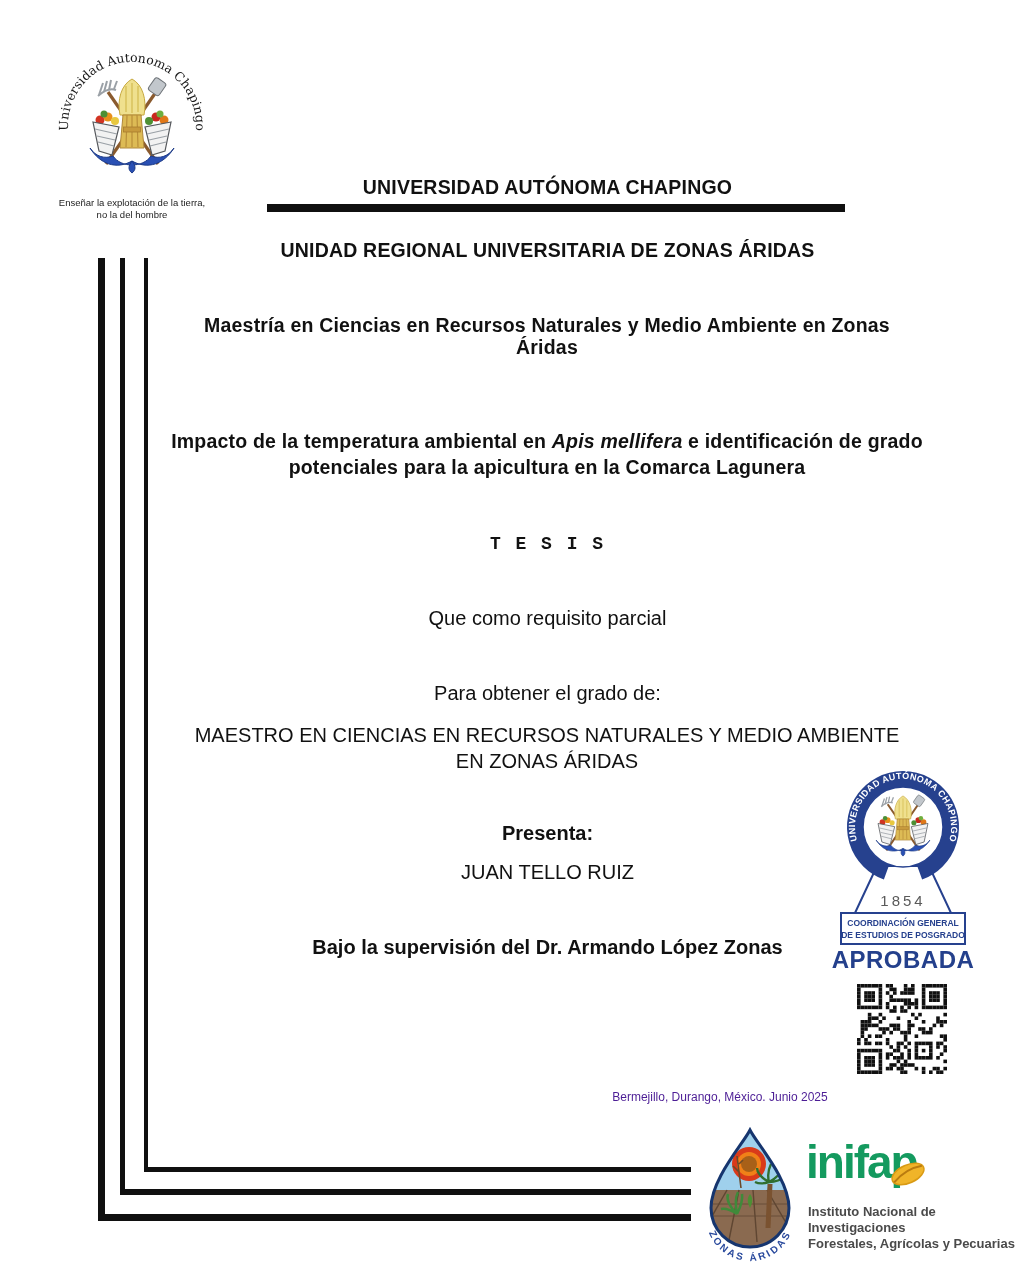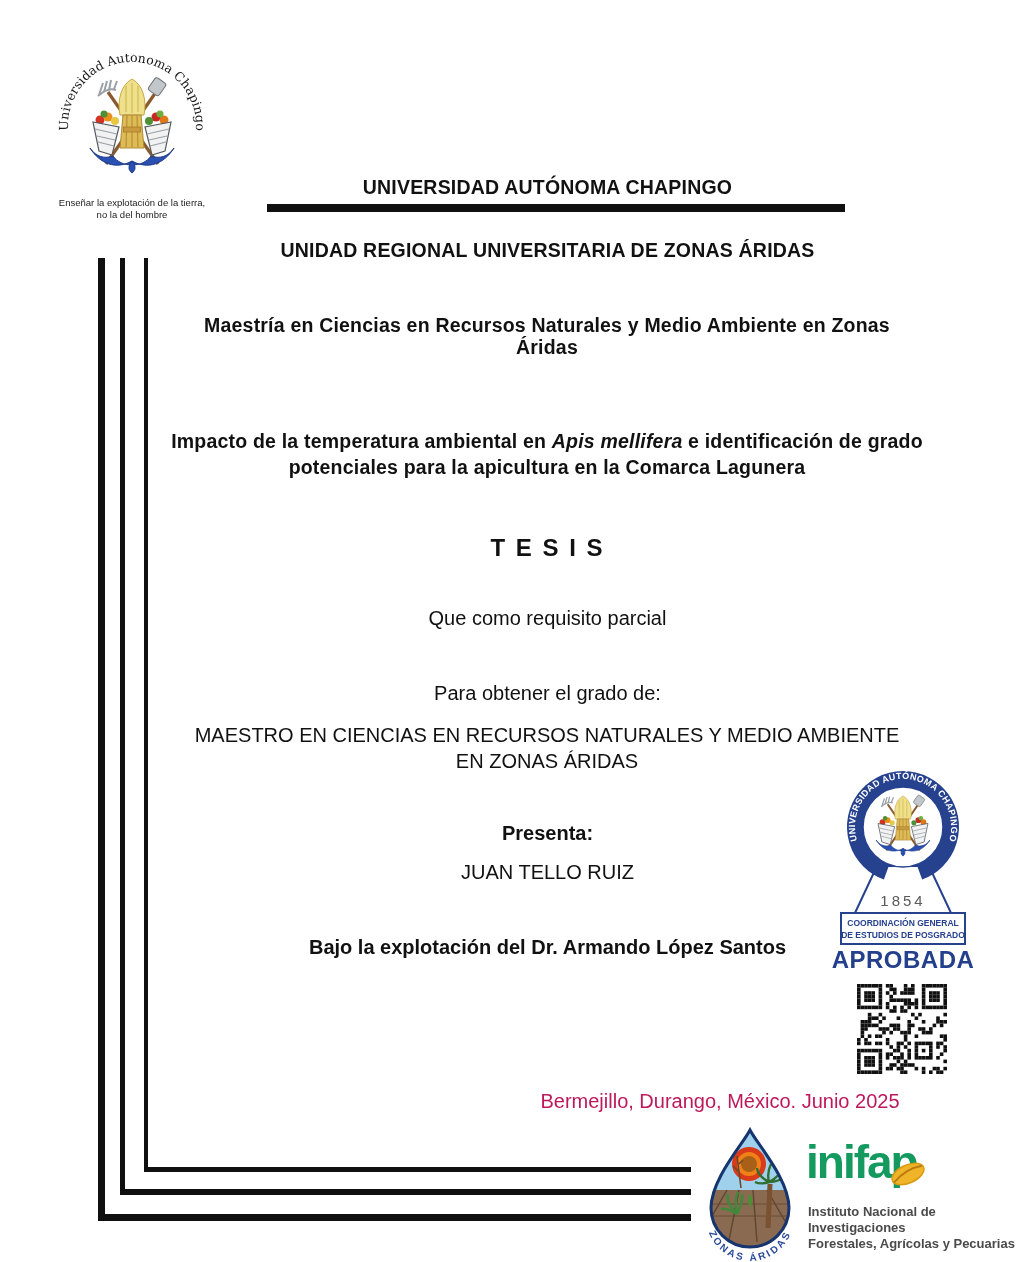--- a/index.html
+++ b/index.html
@@ -5,25 +5,25 @@
   html,body{margin:0;padding:0;background:#ffffff;}
   .page{position:relative;width:1024px;height:1262px;background:#fff;overflow:hidden;
         font-family:"Liberation Sans",sans-serif;color:#111;}
   .abs{position:absolute;}
   .ctr{text-align:center;}
   .b{font-weight:bold;}
   .headline{font-size:19.5px;font-weight:bold;letter-spacing:.2px;}
   .body20{font-size:20px;}
   .rule{background:#101010;}
   .line{background:#101010;position:absolute;}
-  .tesis{font-size:24px;font-weight:bold;letter-spacing:2px;}
+  .tesis{font-size:18px;font-weight:bold;letter-spacing:2px;font-family:Liberation Mono, monospace;}
   .aprobada{font-size:24px;font-weight:bold;color:#24408c;letter-spacing:.5px;}
   .inifap-word{font-size:46px;font-weight:bold;color:#149a5f;letter-spacing:-2px;line-height:60px;}
   .inifap-sub{font-size:13px;font-weight:bold;color:#4a4a4a;line-height:16px;}
-  .placedate{font-size:20px;color:#be185d;}
+  .placedate{font-size:12px;color:#4c1d95;}
   svg text{font-family:"Liberation Sans",sans-serif;}
   .serif-arc{font-family:"DejaVu Serif",serif;}
 </style>
 </head>
 <body>
 
 <div class="page">
 
   <svg width="0" height="0" style="position:absolute">
     <defs>
@@ -100,21 +100,21 @@
   <div class="abs ctr body20" style="left:70px;top:607px;width:955px;">Que como requisito parcial</div>
 
   <div class="abs ctr body20" style="left:70px;top:682px;width:955px;">Para obtener el grado de:</div>
 
   <div class="abs ctr body20" style="left:182px;top:722px;width:730px;line-height:26px;">MAESTRO EN CIENCIAS EN RECURSOS NATURALES Y MEDIO AMBIENTE EN ZONAS ÁRIDAS</div>
 
   <div class="abs ctr body20 b" style="left:70px;top:822px;width:955px;">Presenta:</div>
 
   <div class="abs ctr body20" style="left:70px;top:861px;width:955px;">JUAN TELLO RUIZ</div>
 
-  <div class="abs ctr body20 b" style="left:70px;top:936px;width:955px;">Bajo la explotación del Dr. Armando López Santos</div>
+  <div class="abs ctr body20 b" style="left:70px;top:936px;width:955px;">Bajo la supervisión del Dr. Armando López Zonas</div>
 
   <div class="abs ctr placedate" style="left:520px;top:1090px;width:400px;">Bermejillo, Durango, México. Junio 2025</div>
 
   <svg class="abs" style="left:833px;top:770px;" width="140" height="178" viewBox="0 0 140 178">
     <path d="M 44 96 L 14 160 L 18 168 L 122 168 L 126 160 L 96 96 Z" fill="#ffffff" stroke="#26418e" stroke-width="2"></path>
     <path d="M 86.4 102.1 A 48 48 0 1 0 53.6 102.1" fill="none" stroke="#26418e" stroke-width="16"></path>
     <circle cx="70" cy="57" r="40" fill="#ffffff" stroke="#26418e" stroke-width="1.5"></circle>
     <defs>
         <path id="stamp-arc" d="M 24.9 73.4 A 48 48 0 1 1 115.1 73.4"></path>
       </defs>

